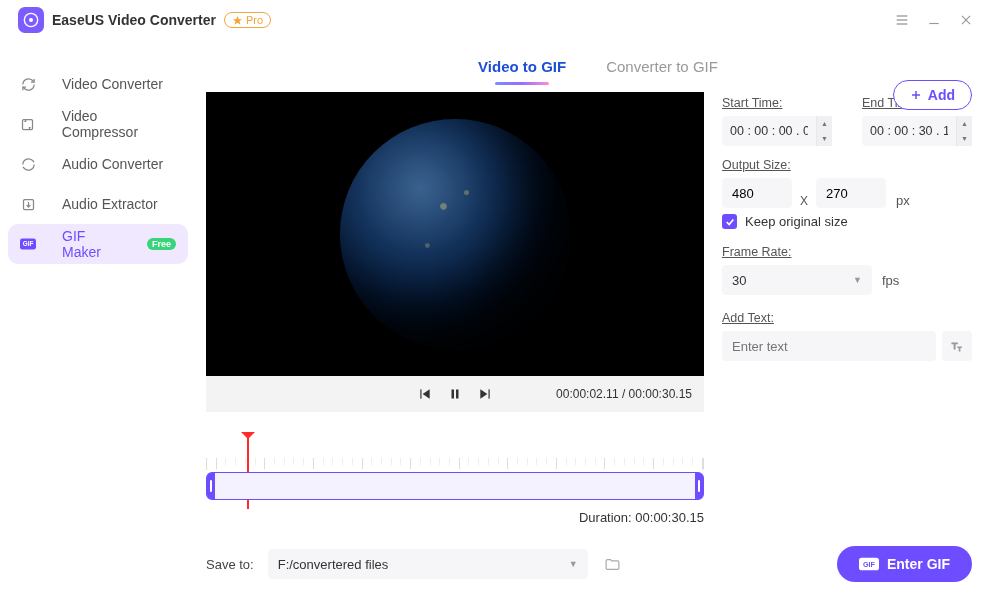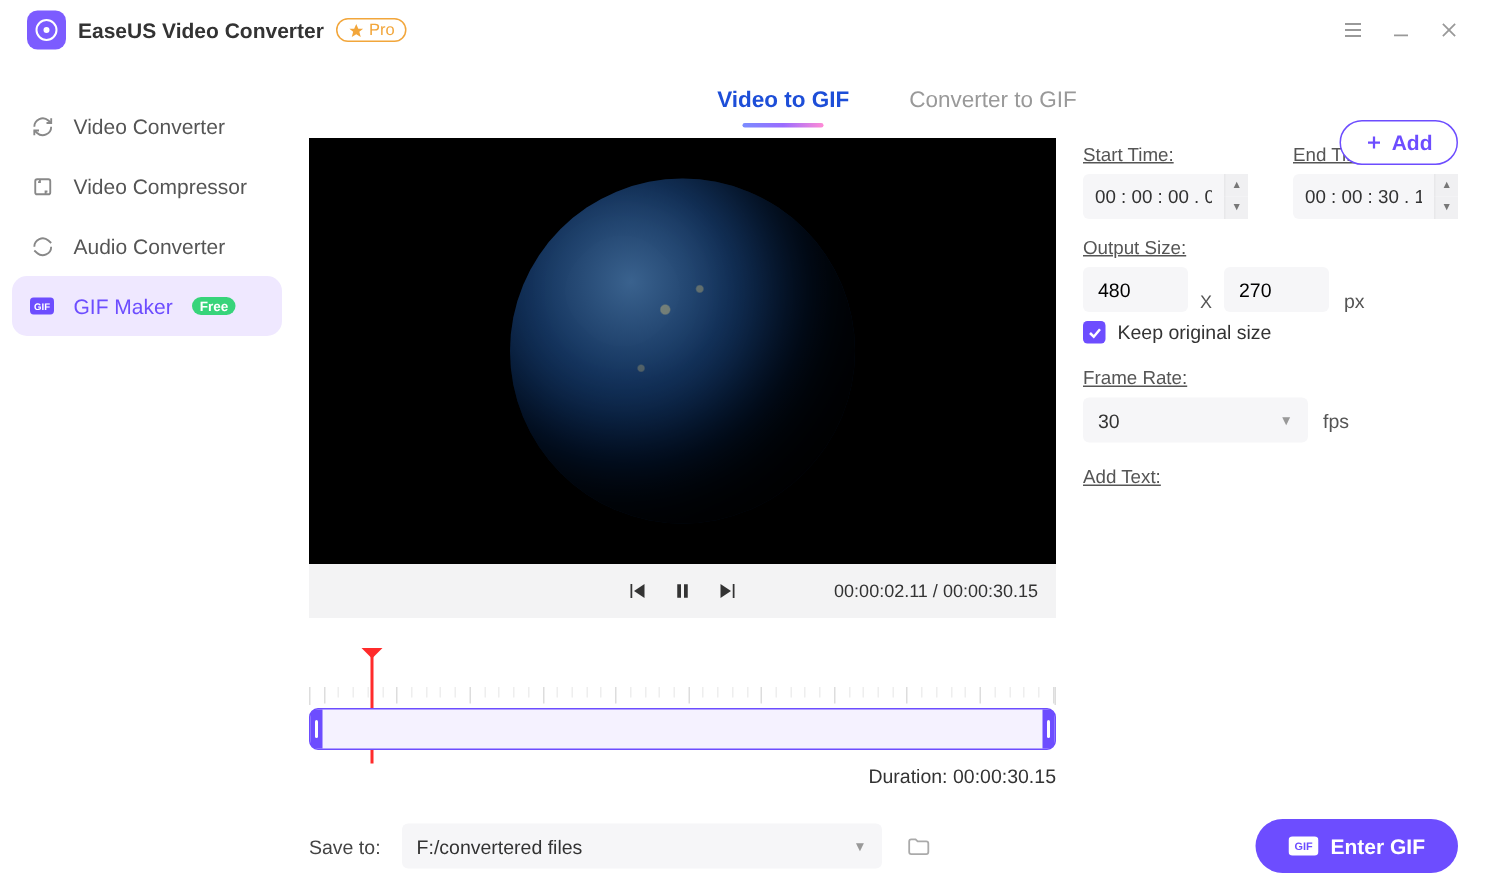--- a/index.html
+++ b/index.html
@@ -5,21 +5,21 @@
 * { box-sizing: border-box; margin: 0; padding: 0; font-family: -apple-system, BlinkMacSystemFont, "Segoe UI", Arial, sans-serif; }
 body { width: 1000px; height: 596px; background: #fff; overflow: hidden; color: #555; }
 .titlebar { height: 40px; display: flex; align-items: center; padding: 0 18px; }
 .logo-box { width: 26px; height: 26px; background: #7c5cff; border-radius: 7px; display: flex; align-items: center; justify-content: center; }
 .app-title { margin-left: 8px; font-size: 14px; font-weight: 600; color: #333; }
 .pro-badge { margin-left: 8px; border: 1px solid #f2a63b; color: #f2a63b; border-radius: 10px; padding: 1px 7px; font-size: 11px; display: inline-flex; align-items: center; gap: 3px; }
 .tb-spacer { flex: 1; }
 .tb-btn { width: 32px; height: 32px; display: flex; align-items: center; justify-content: center; color: #888; cursor: pointer; }
 .shell { display: flex; height: 556px; }
 .sidebar { width: 196px; padding: 24px 8px; background:#fff; }
-.side-item { display: flex; align-items: center; gap: 13px; height: 40px; padding: 0 12px; border-radius: 10px; font-size: 14px; color: #555; cursor: pointer; }
+.side-item { display: flex; align-items: center; gap: 26px; height: 40px; padding: 0 12px; border-radius: 10px; font-size: 14px; color: #555; cursor: pointer; }
 .side-item.active { background: #efe8ff; color: #6d4dff; font-weight: 500; }
 .side-item .mini-badge { background: #37d47a; color: #fff; font-size: 9px; padding: 1px 5px; border-radius: 6px; font-weight:600; }
 .side-item .ic { width:16px; display:flex; justify-content:center; color:#888; }
 .side-item.active .ic { color:#6d4dff; }
 .main { flex: 1; position: relative; }
 .tabs { display: flex; align-items: center; justify-content: center; gap: 40px; height: 52px; position: relative; }
 .tab { font-size: 15px; color: #999; cursor: pointer; position: relative; padding: 6px 0; }
 .tab.active { color: #1d4ed8; font-weight: 600; }
 .tab.active::after { content:""; position:absolute; bottom:-4px; left:50%; transform:translateX(-50%); width:54px; height:3px; border-radius:2px; background: linear-gradient(90deg,#7a8cff,#9a6cff,#ff8bd6); }
 .add-btn { position: absolute; right: 28px; top: 40px; border: 1.5px solid #6d4dff; color: #6d4dff; background:#fff; border-radius: 18px; padding: 6px 16px; font-size: 14px; font-weight:600; display:flex; align-items:center; gap:6px; cursor:pointer; }
@@ -126,20 +126,30 @@
       <span>Video Compressor</span>
     </div>
     <div class="side-item">
       <span class="ic">
           <svg width="15" height="15" viewBox="0 0 24 24" fill="none" stroke="currentColor" stroke-width="2">
             <path d="M3 12a9 9 0 0 1 15-6.7L21 8M21 12a9 9 0 0 1-15 6.7L3 16"></path>
           </svg>
         </span>
       <span>Audio Converter</span>
     </div>
+    <div class="side-item">
+      <span class="ic">
+          <svg width="15" height="15" viewBox="0 0 24 24" fill="none" stroke="currentColor" stroke-width="2">
+            <rect x="4" y="4" width="16" height="16" rx="2"></rect>
+            <polyline points="12 8 12 16"></polyline>
+            <polyline points="9 13 12 16 15 13"></polyline>
+          </svg>
+        </span>
+      <span>Audio Extractor</span>
+    </div>
     <div class="side-item active">
       <span class="ic">
           <svg width="16" height="12" viewBox="0 0 20 14">
             <rect x="0" y="0" width="20" height="14" rx="3" fill="#6d4dff"></rect>
             <text x="10" y="10" font-size="8" fill="#fff" text-anchor="middle" font-weight="700">GIF</text>
           </svg>
         </span>
       <span>GIF Maker</span>
       <span class="mini-badge">Free</span>
     </div>
@@ -295,20 +305,29 @@
         <span class="lbl">Frame Rate:</span>
         <div style="display:flex; align-items:center;">
           <div class="selectbox">
             <span>30</span>
             <span style="font-size:9px;color:#999;">▼</span>
           </div>
           <span class="unit">fps</span>
         </div>
 
         <span class="lbl" style="margin-top:16px;">Add Text:</span>
+        <div style="display:flex; align-items:center;">
+          <input class="textfield" placeholder="Enter text" style="">
+          <div class="tt-btn">
+            <svg width="16" height="16" viewBox="0 0 24 24" fill="none" stroke="currentColor" stroke-width="1.6">
+                <text x="4" y="17" font-size="14" fill="currentColor">T</text>
+                <text x="13" y="19" font-size="9" fill="currentColor">T</text>
+              </svg>
+          </div>
+        </div>
       </div>
     </div>
 
     <div class="footer">
       <span class="flabel">Save to:</span>
       <div class="selectbox path-select">
         <span>F:/convertered files</span>
         <span style="font-size:9px;color:#999;">▼</span>
       </div>
       <div class="folder-btn">

